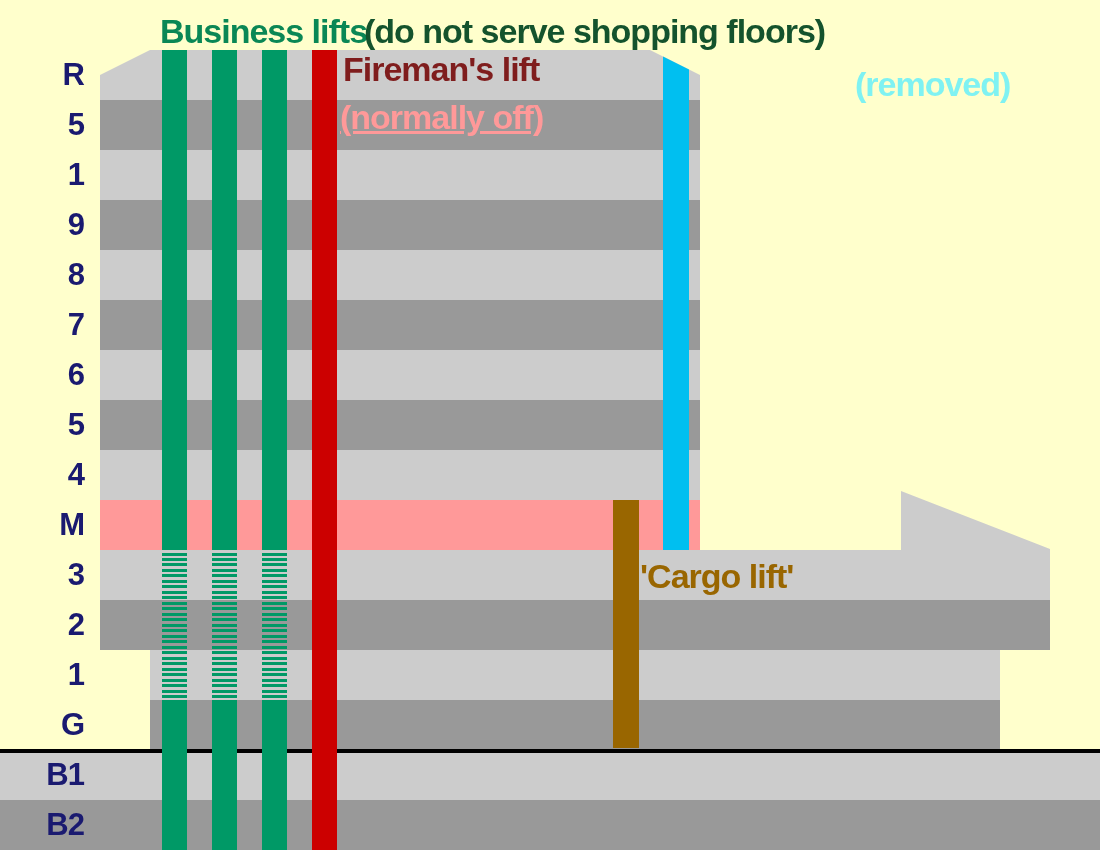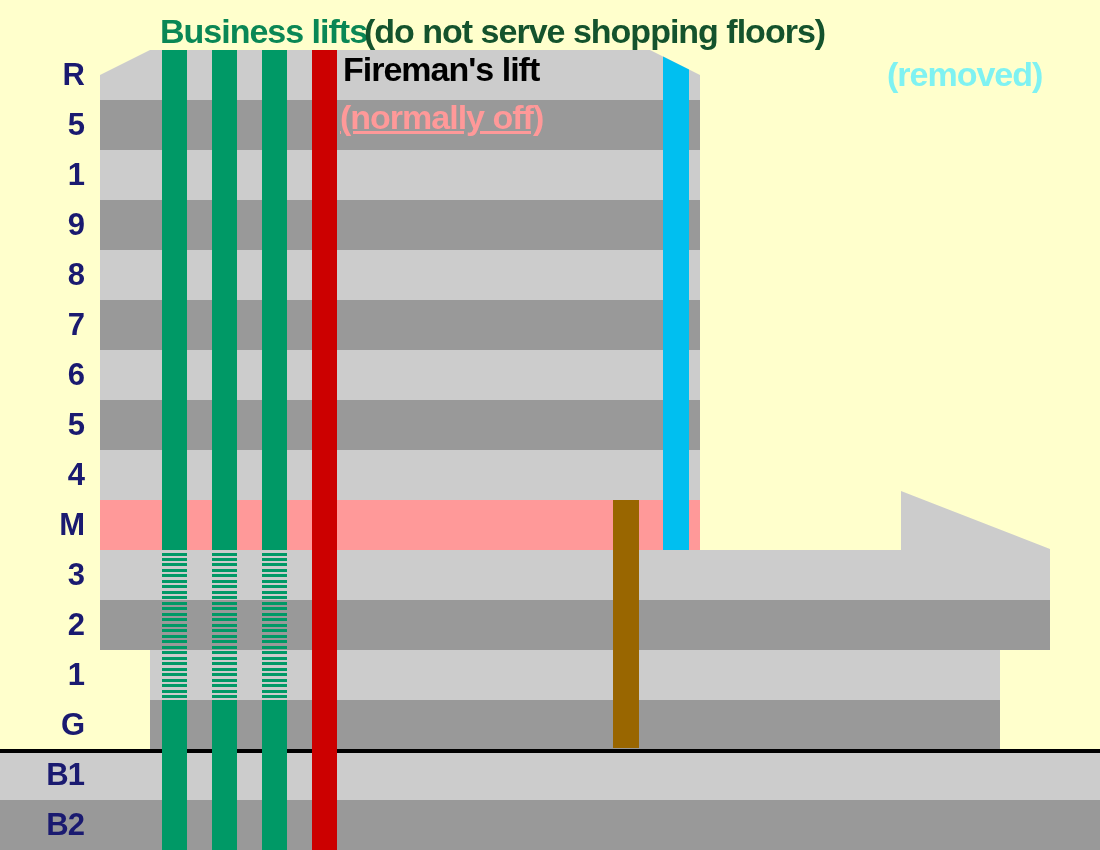--- a/index.html
+++ b/index.html
@@ -49,27 +49,27 @@
   .cargo-shaft{left:613px;top:500px;height:248px;width:26px;background:#996600;}
   
   .floor-label{
     left:0;width:84px;height:50px;line-height:50px;text-align:right;
     font-size:31px;color:#1A1A70;letter-spacing:-1px;
   }
   
   .ann{line-height:1;font-size:34px;white-space:nowrap;letter-spacing:-1px;}
   .business-label{left:160px;top:14px;color:#0A8755;text-align:center;}
   .business-note{left:364px;top:14px;color:#14532d;}
-  .fireman-label{left:343px;top:52px;color:#000000;}
+  .fireman-label{left:343px;top:52px;color:#7f1d1d;}
   .fireman-note{left:340px;top:100px;color:#FF9999;text-decoration:underline;}
   .scenic-label{
     left:704px;top:57px;color:#00A8E8;
     text-decoration-line:line-through;text-decoration-thickness:5px;
   }
-  .scenic-note{left:855px;top:57px;color:#7FF2F2;margin-left:32px;}
+  .scenic-note{left:855px;top:67px;color:#7FF2F2;}
   .cargo-label{left:640px;top:559px;color:#996600;}
 </style>
 </head>
 <body>
 
 <div class="stage">
 
   <div class="abs building"></div>
   <div class="abs m-stripe"></div>
   <div class="abs b1"></div>
@@ -98,14 +98,15 @@
   <div class="abs floor-label" style="top:650px">1</div>
   <div class="abs floor-label" style="top:700px">G</div>
   <div class="abs floor-label" style="top:750px">B1</div>
   <div class="abs floor-label" style="top:800px">B2</div>
 
   <div class="abs ann business-label">Business lifts</div>
   <div class="abs ann business-note">(do not serve shopping floors)</div>
   <div class="abs ann fireman-label">Fireman's lift</div>
   <div class="abs ann fireman-note">(normally off)</div>
   <div class="abs ann scenic-note">(removed)</div>
+  <div class="abs ann cargo-label">'Cargo lift'</div>
 
 </div>
 
 </body></html>

